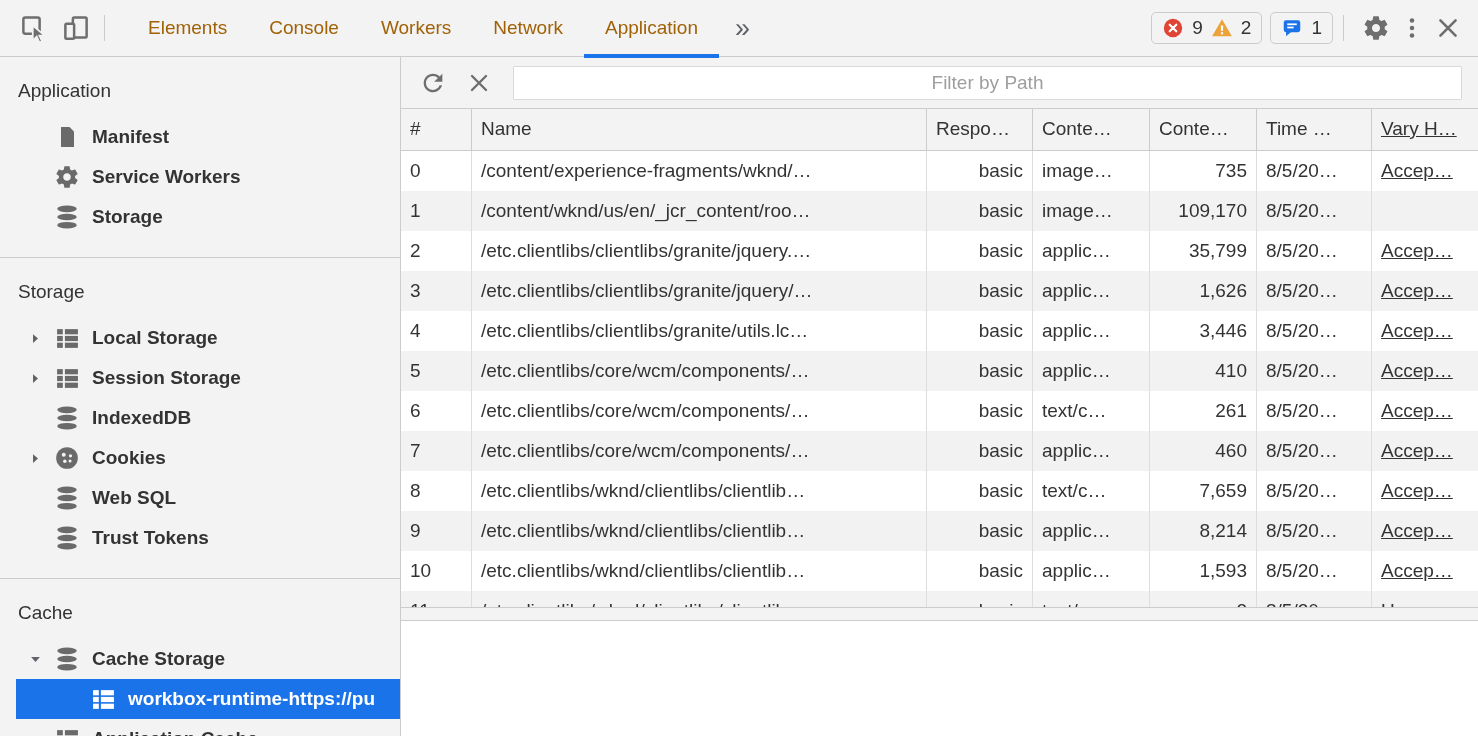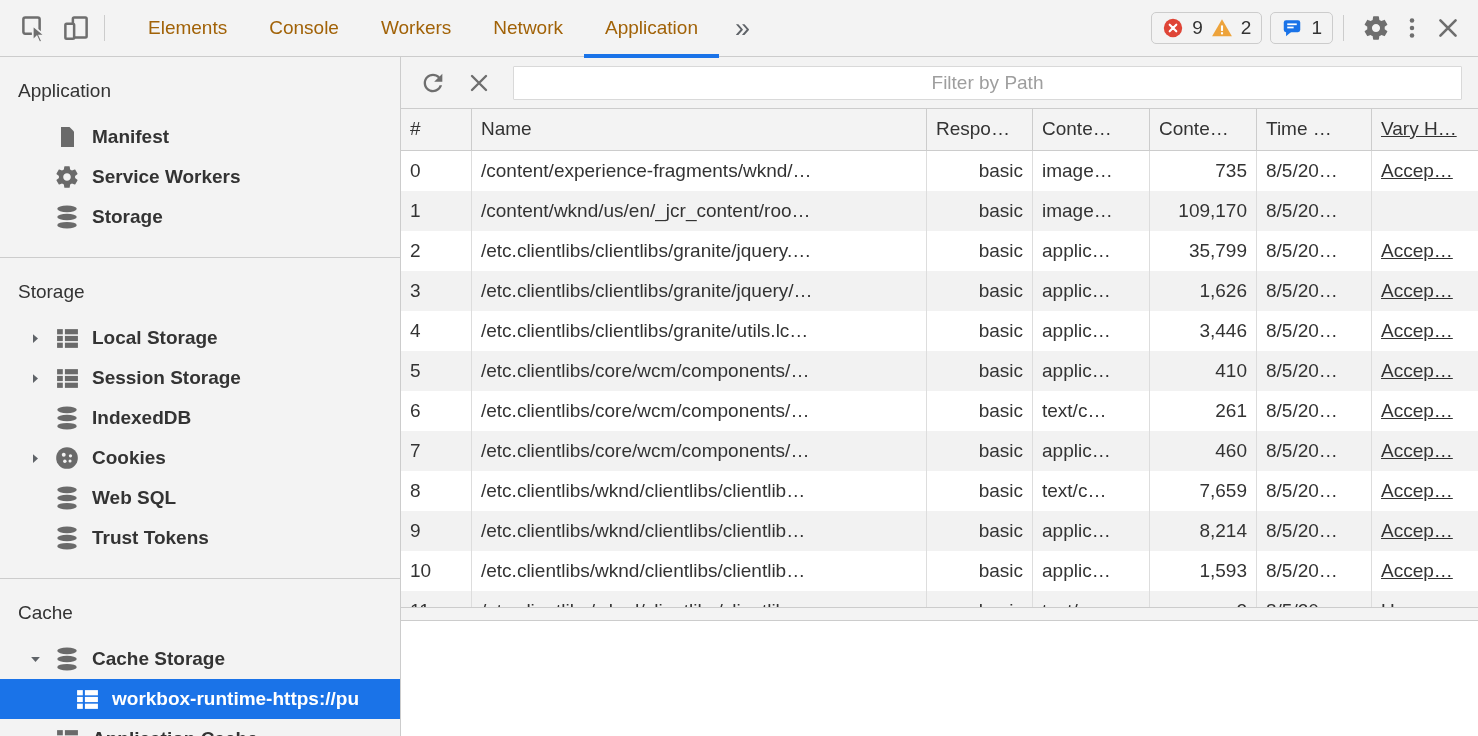--- a/index.html
+++ b/index.html
@@ -56,21 +56,21 @@
   .side-section{ border-bottom:1px solid #ccc; padding-bottom:20px; }
   .side-section:last-child{ border-bottom:none; padding-bottom:0; }
   .section-title{ height:60px; padding:23px 0 0 18px; line-height:22px; white-space:nowrap; }
   .side-item{ height:40px; display:flex; align-items:center; padding-left:28px; cursor:default;font-weight:bold; }
   .side-item .arrow{ width:24px; flex:none; display:flex; align-items:center; color:#5f6368; }
   .side-item .ic{
     width:30px; height:30px; flex:none; display:flex; align-items:center; justify-content:center;
     color:#6a6a6a; margin-right:10px;
   }
   .side-item .lbl{ white-space:nowrap; overflow:hidden; }
-  .side-item.nested{ padding-left:48px; }
+  .side-item.nested{ padding-left:48px;margin-left:16px; }
   .side-item.selected{ background:#1a73e8; color:#fff; }
   .side-item.selected .ic{ color:#fff; }
 
   
   .content{ flex:1; display:flex; flex-direction:column; min-width:0; background:#fff; }
   .filterbar{
     height:52px; flex:0 0 52px; background:#f3f3f3; border-bottom:1px solid #ccc;
     display:flex; align-items:center; padding:0 16px; gap:14px;
   }
   .filterbar .icon-btn{ width:32px; height:32px; }

